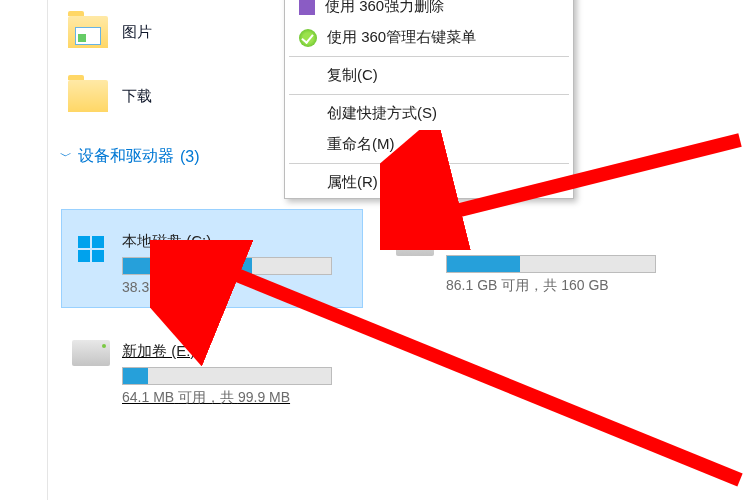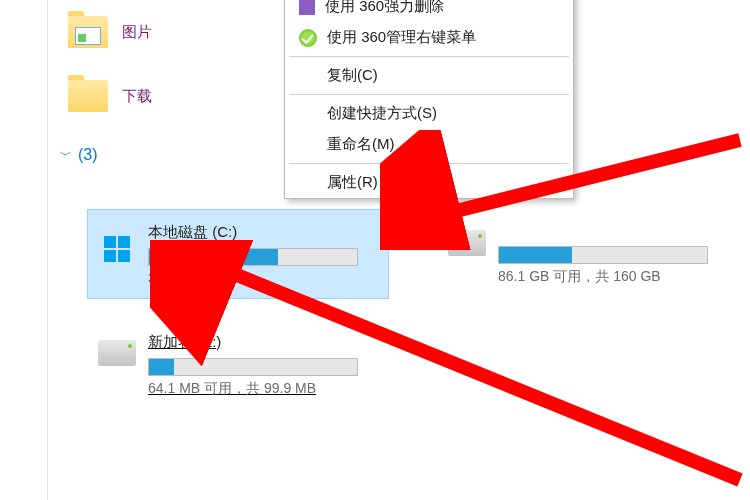--- a/index.html
+++ b/index.html
@@ -9,21 +9,21 @@
       position: absolute; left: 0; top: 0; width: 48px; height: 100%;
       background: #fff; border-right: 1px solid #e5e5e5;
     }
 
     .nav-area {
       position: absolute; left: 48px; top: 0; right: 0; padding: 10px 0;
     }
 
     .folder-row {
       display: flex; align-items: center; padding: 6px 20px; gap: 14px;
-      font-size: 15px; color: #701a75;
+      font-size: 15px; color: #0f172a;
     }
     .folder-icon {
       width: 40px; height: 32px;
       background: linear-gradient(to bottom, #ffe9a6 0%, #ffd766 100%);
       border-radius: 2px 2px 0 0; position: relative;
     }
     .folder-icon::before {
       content: ''; position: absolute; top: -5px; left: 0; width: 16px; height: 5px;
       background: #ffd766; border-radius: 2px 2px 0 0;
     }
@@ -40,23 +40,22 @@
       display: flex; align-items: center; gap: 6px;
       padding: 8px 12px; margin-top: 20px; font-size: 16px; color: #0078d4;
     }
     .chevron { color: #0078d4; font-size: 12px; }
 
     .drives-area {
       position: absolute; left: 48px; top: 210px; right: 0;
       display: flex; gap: 24px; padding-left: 14px;
     }
     .drive-tile {
-      width: 300px; padding: 13px 10px 10px 60px; position: relative;
+      width: 300px; padding: 22px 10px 10px 60px; position: relative;
       min-height: 80px;
-      margin-left: 26px;
     }
     .drive-tile.selected { background: #cce8ff; outline: 1px solid #99d1ff; }
     .drive-os-icon {
       position: absolute; left: 10px; top: 20px; width: 38px; height: 38px;
       display: flex; align-items: center; justify-content: center;
     }
     .win-logo {
       width: 26px; height: 26px;
       display: grid; grid-template-columns: 1fr 1fr; grid-template-rows: 1fr 1fr; gap: 2px;
     }
@@ -123,20 +122,21 @@
     </div>
     <span>图片</span>
   </div>
   <div class="folder-row" style="margin-top:20px">
     <div class="folder-icon"></div>
     <span>下载</span>
   </div>
 
   <div class="section-header">
     <span class="chevron">﹀</span>
+    <span>设备和驱动器</span>
     <span>(3)</span>
   </div>
 </div>
 
 <div class="drives-area">
   <div class="drive-tile selected">
     <div class="drive-os-icon">
       <div class="win-logo">
           <span></span>
           <span></span>

